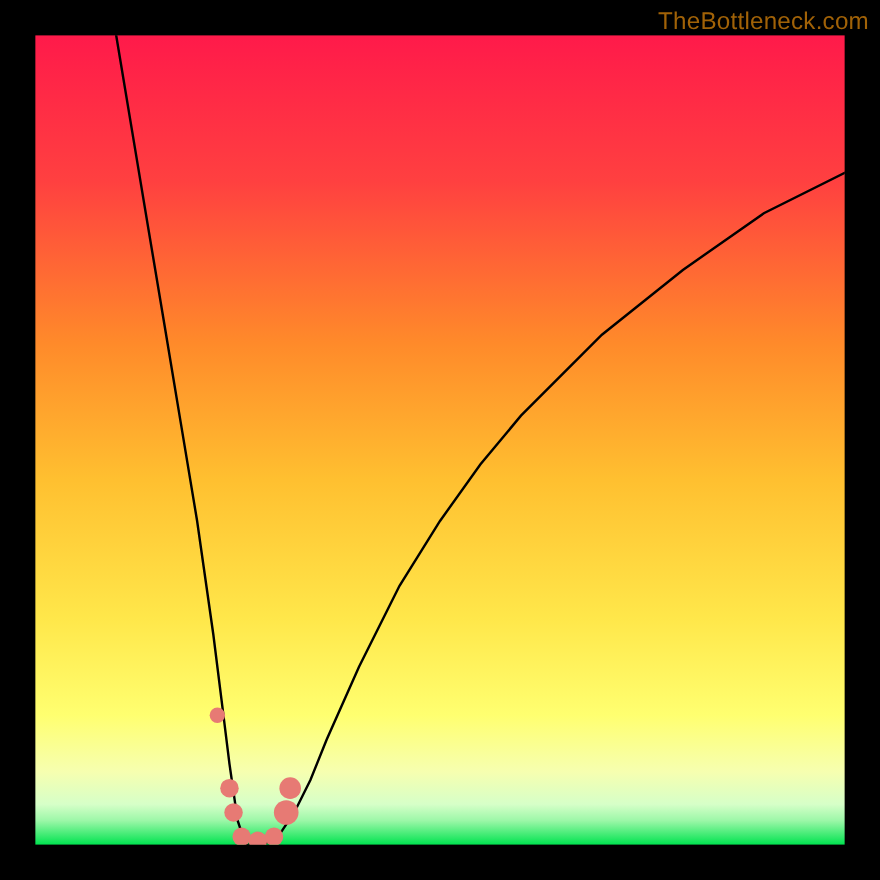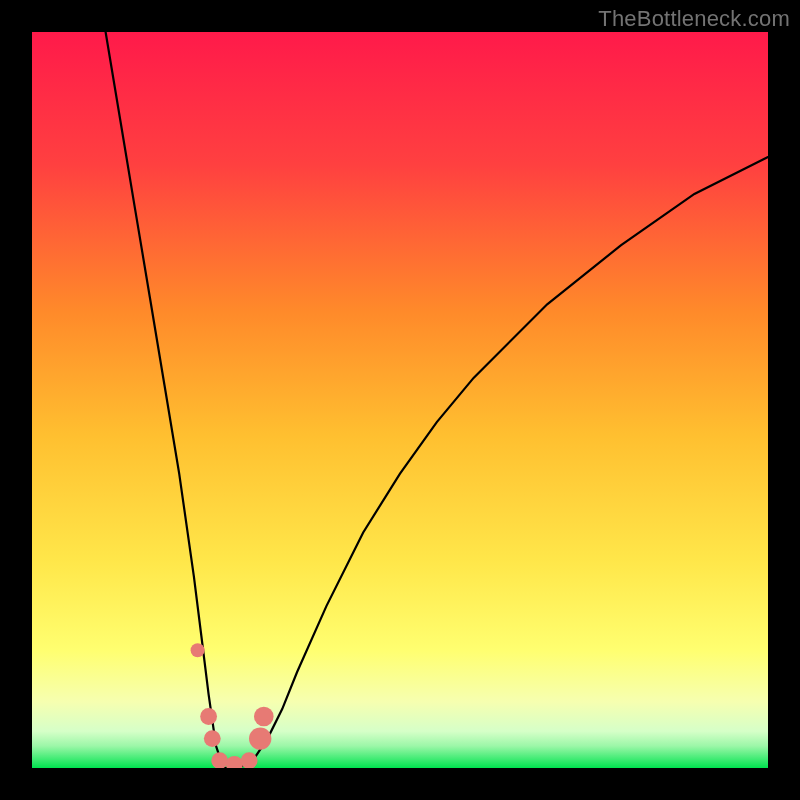--- a/index.html
+++ b/index.html
@@ -24,21 +24,21 @@
     top: 32px;
     left: 32px;
     width: 736px;
     height: 736px;
     
   }
   .watermark {
     position: absolute;
     top: 6px;
     right: 10px;
-    color: #737373;
+    color: #a16207;
     font-size: 22px;
     font-weight: 400;
     letter-spacing: 0.2px;
     user-select: none;
   }
   svg {
     display: block;
   }
 </style>
 </head>

